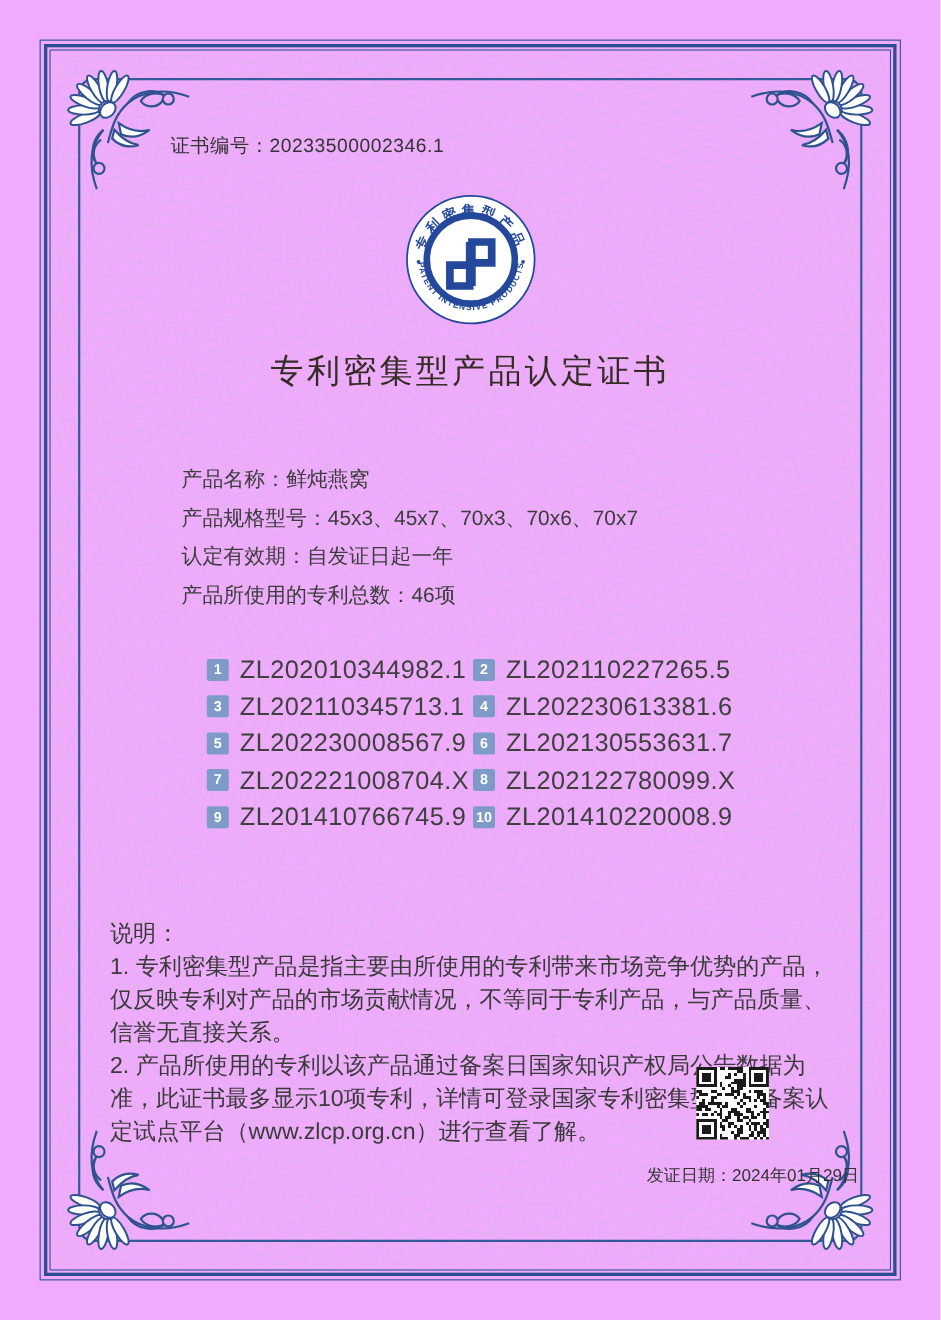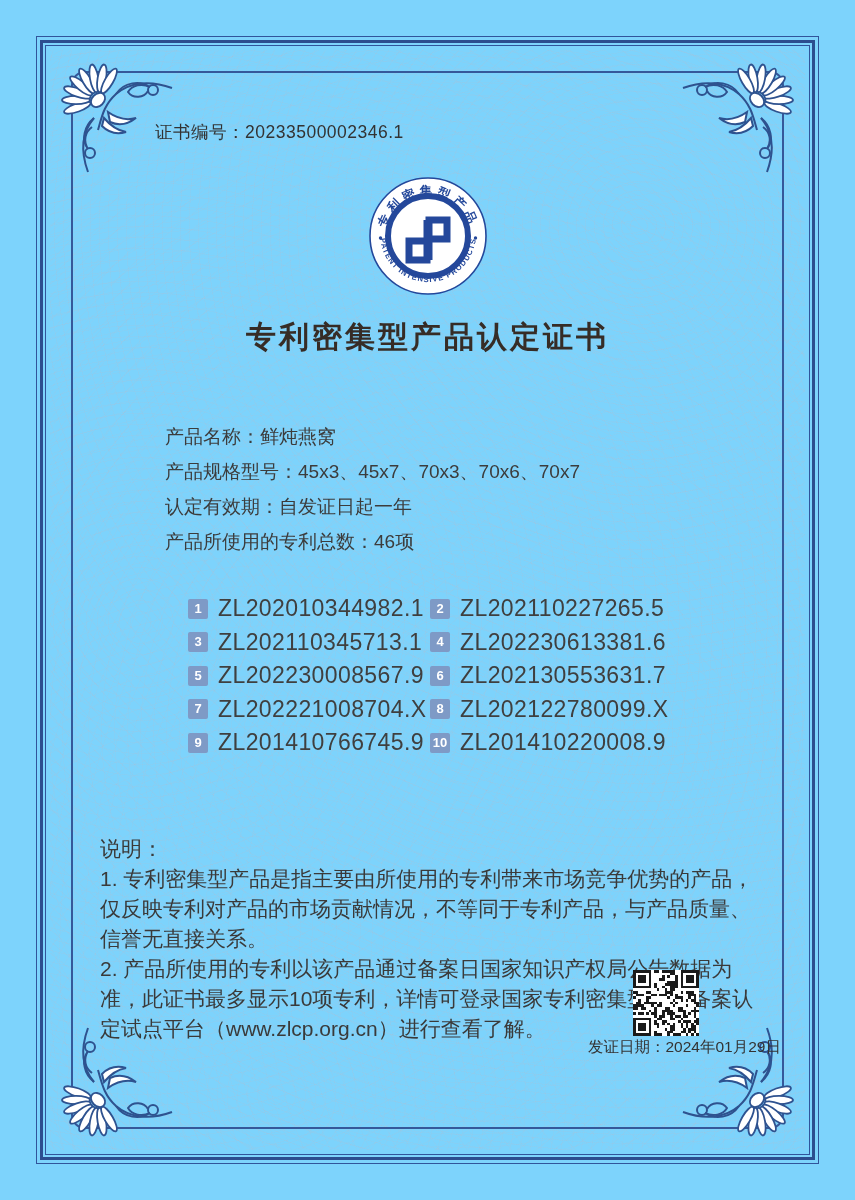--- a/index.html
+++ b/index.html
@@ -1,19 +1,19 @@
 <!DOCTYPE html>
 <html><head>
 <meta charset="utf-8">
 <style>
   html,body{margin:0;padding:0;background:#ffffff;}
   .page{
     position:relative;
     width:855px;height:1200px;
-    background:#7dd3fc;
+    background:#f0abfc;
     overflow:hidden;
     font-family:"Liberation Sans","DejaVu Sans",sans-serif;
     color:#3a3a3a;
   }
   
   .guilloche{
     position:absolute;inset:50px;
     background-image:
       repeating-radial-gradient(circle at 78% 16%, rgba(178,188,206,0.00) 0 8px, rgba(178,188,206,0.16) 8px 9px),
       repeating-radial-gradient(circle at 12% 52%, rgba(178,188,206,0.00) 0 10px, rgba(178,188,206,0.15) 10px 11px),
@@ -36,21 +36,21 @@
   .cert-number{
     position:absolute;left:155px;top:120px;
     font-size:17.5px;letter-spacing:0.5px;color:#333;
   }
   .logo{position:absolute;left:368px;top:176px;width:120px;height:120px;}
 
   .title{
     position:absolute;left:0;top:317px;width:100%;
     text-align:center;
     font-family:"Liberation Serif","DejaVu Serif",serif;
-    font-weight:bold;font-size:30px;letter-spacing:3px;color:#362c26;
+    font-weight:normal;font-size:30px;letter-spacing:3px;color:#362c26;
   }
 
   .fields{position:absolute;left:165px;top:379px;margin-top:40px;}
   .field{height:35px;line-height:35px;font-size:19px;color:#3c3c3c;white-space:nowrap;}
 
   .patents{
     position:absolute;left:188px;top:592px;
     display:grid;grid-template-columns:242px 242px;grid-auto-rows:33.5px;
   }
   .patent{display:flex;align-items:center;}
@@ -60,21 +60,21 @@
     font-size:13px;font-weight:bold;line-height:20px;text-align:center;
     border-radius:2px;
   }
   .patent .pnum{margin-left:10px;font-size:23px;color:#3f3f3f;letter-spacing:0.4px;}
 
   .notes{position:absolute;left:100px;top:834px;width:664px;font-size:21px;line-height:30px;color:#3a3a3a;}
   .notes .note{margin:0;}
 
   .issue{position:absolute;left:588px;top:970px;width:156px;text-align:center;}
   .qr{display:block;margin:0 auto;width:66px;height:66px;}
-  .issue-date{margin-top:1px;font-size:15.5px;color:#333;white-space:nowrap;}
+  .issue-date{margin-top:23px;font-size:15.5px;color:#333;white-space:nowrap;}
 </style>
 </head>
 <body>
 
 <div class="page">
   <div class="guilloche"></div>
 
   <div class="frame-a"></div>
   <div class="frame-b"></div>
   <div class="frame-c"></div>

